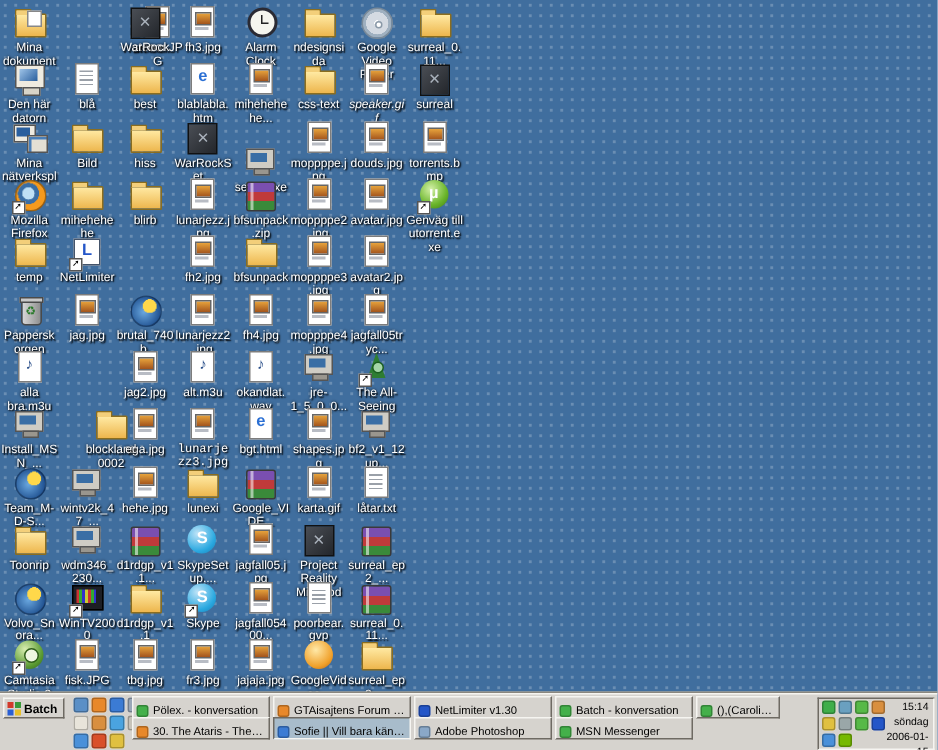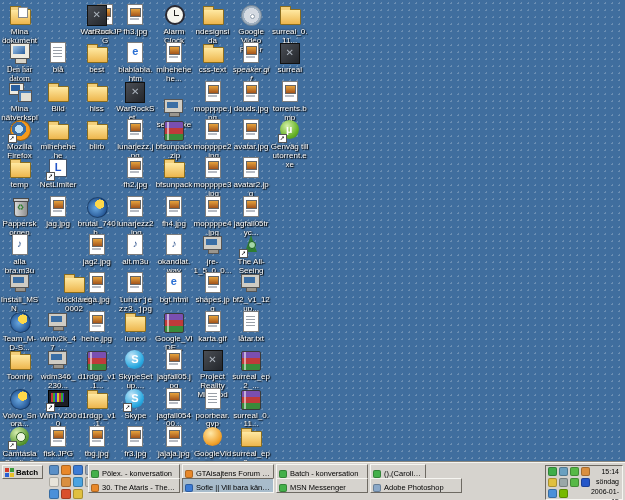--- a/index.html
+++ b/index.html
@@ -112,21 +112,21 @@
 
 <div id="desktop" style="background: rgb(64, 110, 158);">
   <div id="wallpaper-dots"></div>
   <div id="icon-grid">
       <div class="cell" style="left: 0.5px; top: 3px;">
         <div class="icn ic-folder-docs">
           <div class="g"></div>
         </div>
         <div class="lbl">Mina dokument</div>
       </div>
-      <div class="cell" style="left: 0.5px; top: 41.35px; font-family: Liberation Serif, serif;">
+      <div class="cell" style="left: 0.5px; top: 41.35px;">
         <div class="icn ic-computer">
           <div class="g"></div>
         </div>
         <div class="lbl">Den här datorn</div>
       </div>
       <div class="cell" style="left: 0.5px; top: 79.7px;">
         <div class="icn ic-network">
           <div class="g"></div>
         </div>
         <div class="lbl">Mina nätverksplatser</div>
@@ -657,44 +657,48 @@
     <div class="tb-row" id="tb-row1">
         <div class="tbtn raised">
           <span class="tbi" style="background: rgb(68, 176, 74);"></span>
           <span class="tbl">Pölex. - konversation</span>
         </div>
         <div class="tbtn raised">
           <span class="tbi" style="background: rgb(232, 136, 42);"></span>
           <span class="tbl">GTAisajtens Forum -&gt; Du...</span>
         </div>
         <div class="tbtn raised">
+          <span class="tbi" style="background: rgb(36, 86, 200);"></span>
+          <span class="tbl">NetLimiter v1.30</span>
+        </div>
+        <div class="tbtn raised">
           <span class="tbi" style="background: rgb(68, 176, 74);"></span>
           <span class="tbl">Batch - konversation</span>
         </div>
         <div class="tbtn raised narrow">
           <span class="tbi" style="background: rgb(68, 176, 74);"></span>
           <span class="tbl">(),(Caroline(L)Kin(L)-----...</span>
         </div>
       </div>
     <div class="tb-row" id="tb-row2">
         <div class="tbtn raised">
           <span class="tbi" style="background: rgb(232, 136, 42);"></span>
           <span class="tbl">30. The Ataris - The Her...</span>
         </div>
         <div class="tbtn raised active">
           <span class="tbi" style="background: rgb(59, 123, 212);"></span>
           <span class="tbl">Sofie || Vill bara känna d...</span>
         </div>
         <div class="tbtn raised">
+          <span class="tbi" style="background: rgb(138, 168, 200);"></span>
+          <span class="tbl">Adobe Photoshop</span>
+        </div>
+        <div class="tbtn raised">
           <span class="tbi" style="background: rgb(68, 176, 74);"></span>
           <span class="tbl">MSN Messenger</span>
-        </div>
-        <div class="tbtn raised">
-          <span class="tbi" style="background: rgb(138, 168, 200);"></span>
-          <span class="tbl">Adobe Photoshop</span>
         </div>
       </div>
     <div id="tray">
       <div id="tray-icons">
           <span class="tri" style="background: rgb(63, 174, 74); left: 2px; top: 1px;"></span>
           <span class="tri" style="background: rgb(106, 160, 192); left: 13px; top: 1px;"></span>
           <span class="tri" style="background: rgb(87, 185, 71); left: 24px; top: 1px;"></span>
           <span class="tri" style="background: rgb(217, 143, 63); left: 35px; top: 1px;"></span>
           <span class="tri" style="background: rgb(224, 192, 64); left: 2px; top: 12px;"></span>
           <span class="tri" style="background: rgb(154, 167, 168); left: 13px; top: 12px;"></span>

